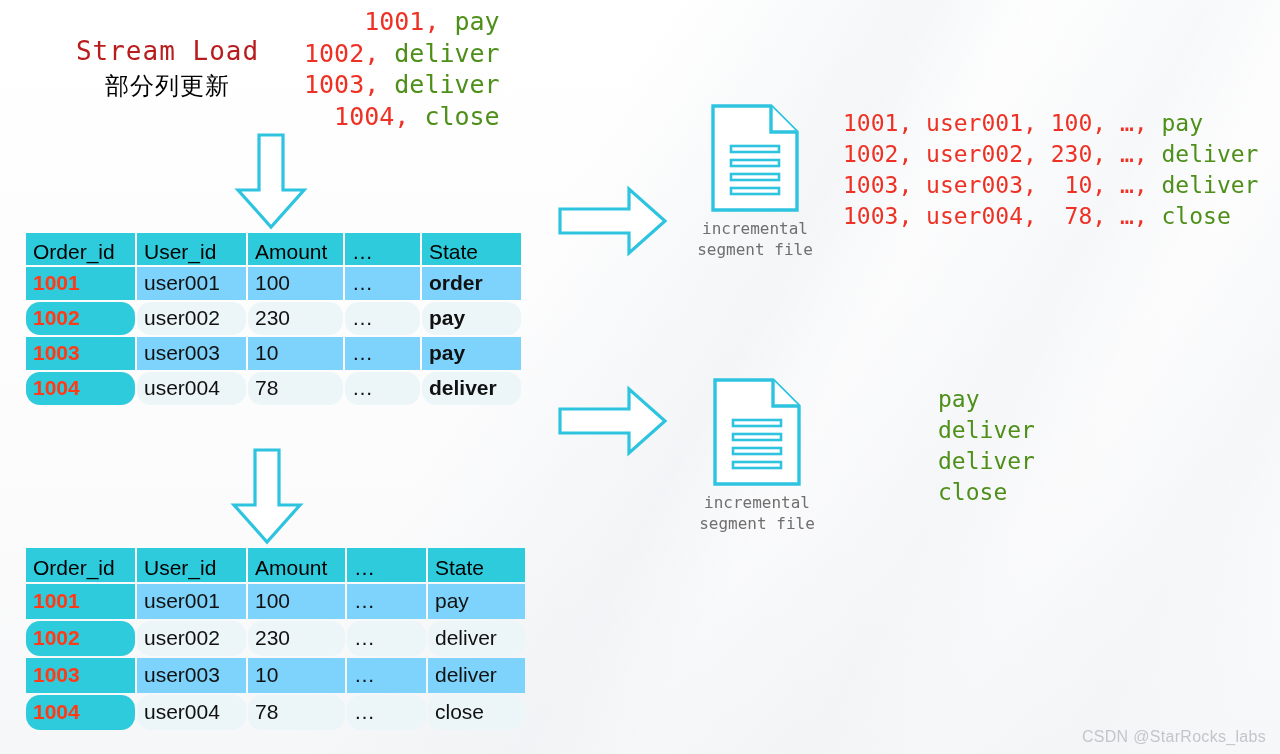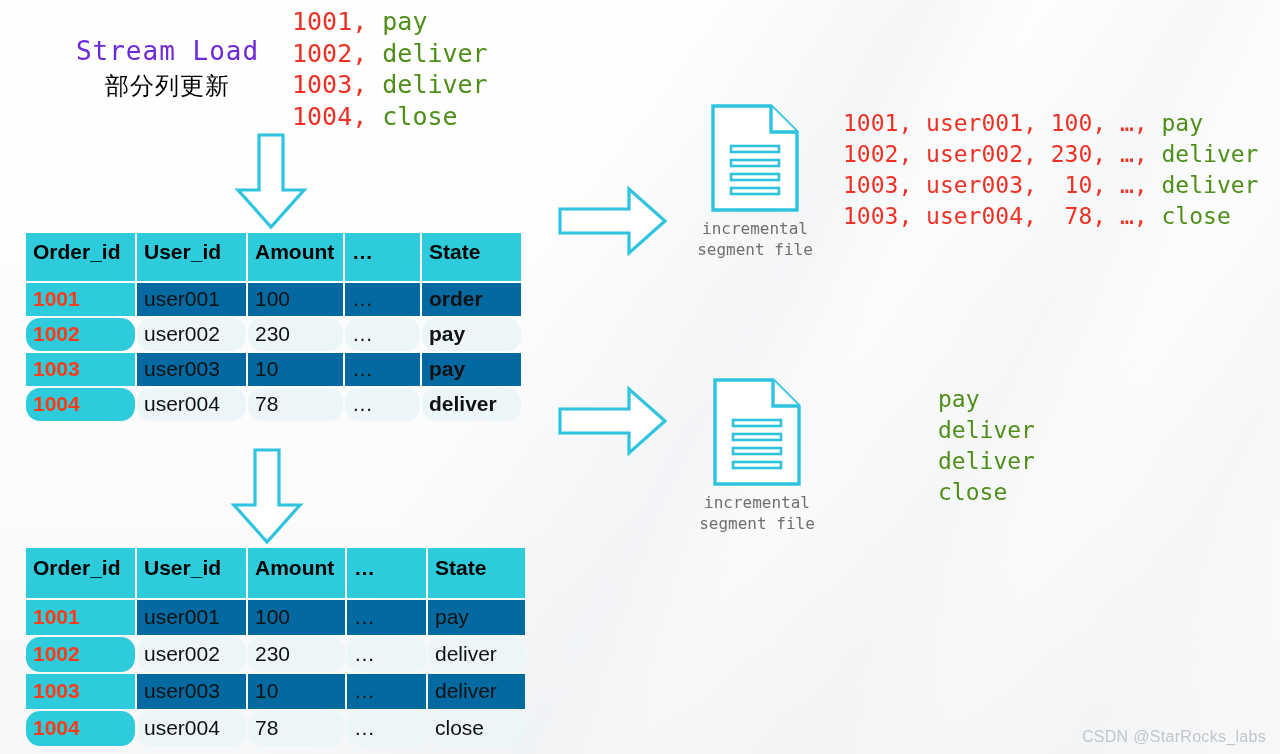--- a/index.html
+++ b/index.html
@@ -17,50 +17,50 @@
       linear-gradient(118deg, rgba(255,255,255,0) 78%, rgba(240,242,245,0.5) 88%, rgba(255,255,255,0) 96%),
       linear-gradient(180deg,#ffffff 0%,#fbfbfc 70%,#f6f7f8 100%);
     pointer-events:none;
   }
   .abs{position:absolute;}
 
   
   #stream-load-block{left:60px;top:36px;width:215px;text-align:center;}
   #stream-load-title{
     font-family:"DejaVu Sans Mono","Liberation Mono",monospace;
-    font-size:26px;color:#6d28d9;letter-spacing:1px;white-space:nowrap;
+    font-size:26px;color:#b91c1c;letter-spacing:1px;white-space:nowrap;
   }
   #stream-load-sub{
     font-family:Liberation Sans, sans-serif;
     font-size:24px;color:#000;margin-top:4px;letter-spacing:1px;
   }
 
   
-  #incoming-rows{left:292px;top:6px;}
+  #incoming-rows{left:304px;top:6px;text-align:right;}
   #incoming-rows .row{
     font-family:"DejaVu Sans Mono","Liberation Mono",monospace;
     font-size:25px;line-height:31.5px;white-space:pre;
   }
   .c-red{color:#ee3124;}
   .c-green{color:#4d8f18;}
 
   
   .tbl{border-collapse:separate;border-spacing:2px;}
   .tbl td,.tbl th{padding:0;}
   .tbl th{
-    background:#2ecbdd;color:#000;font-weight:bold;
-    font-size:21px;text-align:left;padding:6px 6px 16px 7px;
+    background:#2ecbdd;color:#000;font-weight:normal;
+    font-size:21px;text-align:left;padding:6px 6px 0 7px;
     font-family:"Liberation Sans",sans-serif;
   }
   .tbl td{
     font-size:21px;padding:4px 6px 5px 7px;color:#111;
     font-family:"Liberation Sans",sans-serif;vertical-align:middle;
   }
   .tbl td.idcell{background:#2ecbdd;color:#ff3b17;font-weight:bold;}
-  .tbl tr.r-odd td{background:#0369a1;}
+  .tbl tr.r-odd td{background:#7dd3fc;}
   .tbl tr.r-even td{background:#ecf5f8;border-radius:14px;}
   .tbl tr.r-odd td.idcell,.tbl tr.r-even td.idcell{background:#2ecbdd;}
   .st-red{color:#f23a1b;font-weight:bold;}
   .st-green{color:#56a018;}
 
   #table-one{left:24px;top:231px;}
   #table-one th{height:26px;}
   #table-one td{height:22px;}
   #table-one .w1{width:96px;}
   #table-one .w2{width:96px;}

